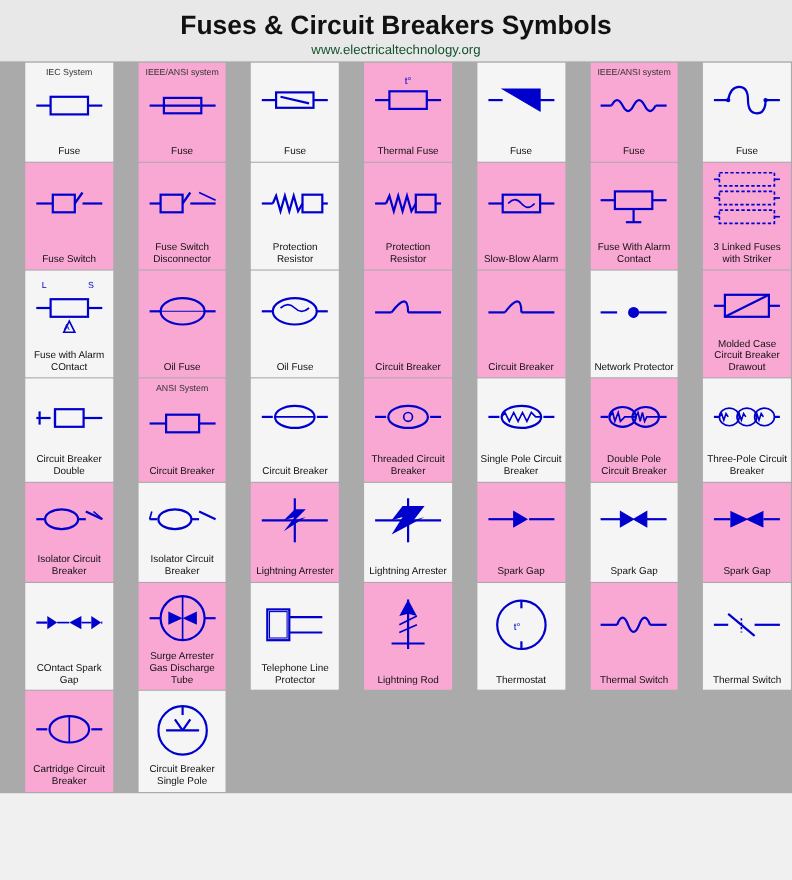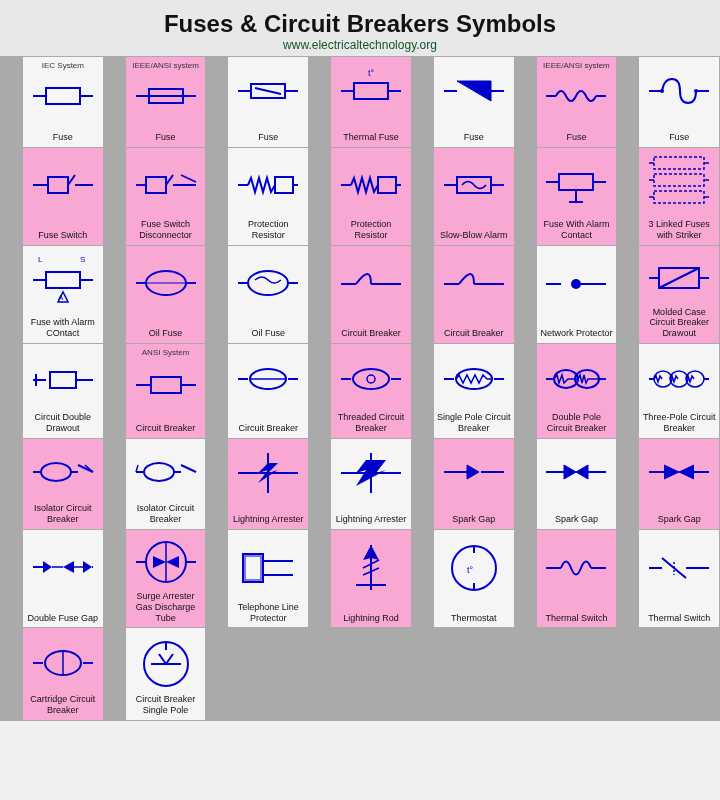--- a/index.html
+++ b/index.html
@@ -326,21 +326,21 @@
       <div class="cell">
         <div class="symbol">
           <svg width="70" height="55">
             <line x1="5" y1="28" x2="18" y2="28" stroke="#00c" stroke-width="2"></line>
             <line x1="22" y1="22" x2="22" y2="34" stroke="#00c" stroke-width="2"></line>
             <rect x="22" y="20" width="26" height="16" fill="none" stroke="#00c" stroke-width="2"></rect>
             <line x1="48" y1="28" x2="65" y2="28" stroke="#00c" stroke-width="2"></line>
             <line x1="8" y1="22" x2="8" y2="34" stroke="#00c" stroke-width="2"></line>
           </svg>
         </div>
-        <div class="label">Circuit Double Drawout</div>
+        <div class="label">Circuit Breaker Double</div>
       </div>
       <div class="cell dark">
         <div class="sublabel">ANSI System</div>
         <div class="symbol">
           <svg width="70" height="55">
             <line x1="5" y1="28" x2="20" y2="28" stroke="#00c" stroke-width="2"></line>
             <rect x="20" y="20" width="30" height="16" fill="none" stroke="#00c" stroke-width="2"></rect>
             <line x1="50" y1="28" x2="65" y2="28" stroke="#00c" stroke-width="2"></line>
           </svg>
         </div>
@@ -485,21 +485,21 @@
           <svg width="70" height="45">
             <line x1="5" y1="22" x2="15" y2="22" stroke="#00c" stroke-width="2"></line>
             <polygon points="15,16 15,28 24,22" fill="#00c"></polygon>
             <line x1="24" y1="22" x2="35" y2="22" stroke="#00c" stroke-width="1.5"></line>
             <polygon points="46,16 46,28 35,22" fill="#00c"></polygon>
             <line x1="46" y1="22" x2="55" y2="22" stroke="#00c" stroke-width="1.5"></line>
             <polygon points="55,16 55,28 64,22" fill="#00c"></polygon>
             <line x1="64" y1="22" x2="65" y2="22" stroke="#00c" stroke-width="2"></line>
           </svg>
         </div>
-        <div class="label">Double Fuse Gap</div>
+        <div class="label">COntact Spark Gap</div>
       </div>
       <div class="cell dark">
         <div class="symbol">
           <svg width="70" height="55">
             <circle cx="35" cy="28" r="20" fill="none" stroke="#00c" stroke-width="2"></circle>
             <line x1="5" y1="28" x2="15" y2="28" stroke="#00c" stroke-width="2"></line>
             <line x1="55" y1="28" x2="65" y2="28" stroke="#00c" stroke-width="2"></line>
             <line x1="35" y1="8" x2="35" y2="48" stroke="#00c" stroke-width="1.5"></line>
             <polygon points="22,22 35,28 22,34" fill="#00c"></polygon>
             <polygon points="48,22 35,28 48,34" fill="#00c"></polygon>

